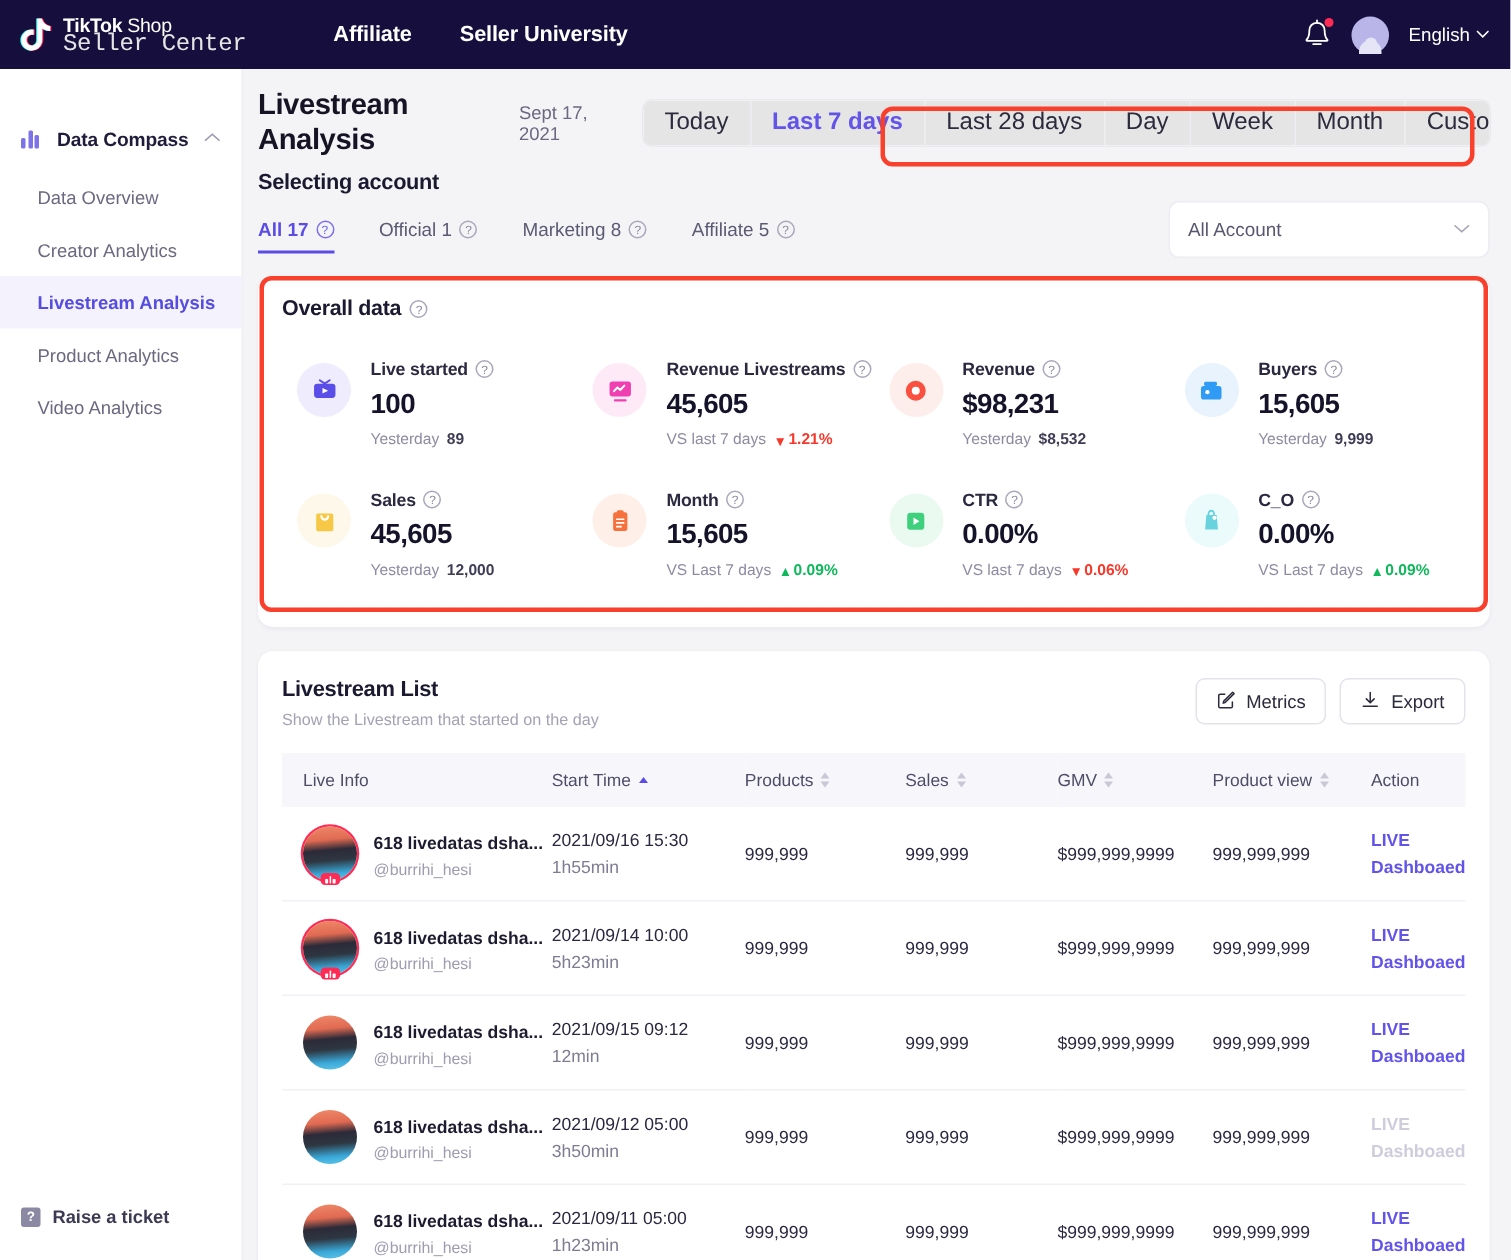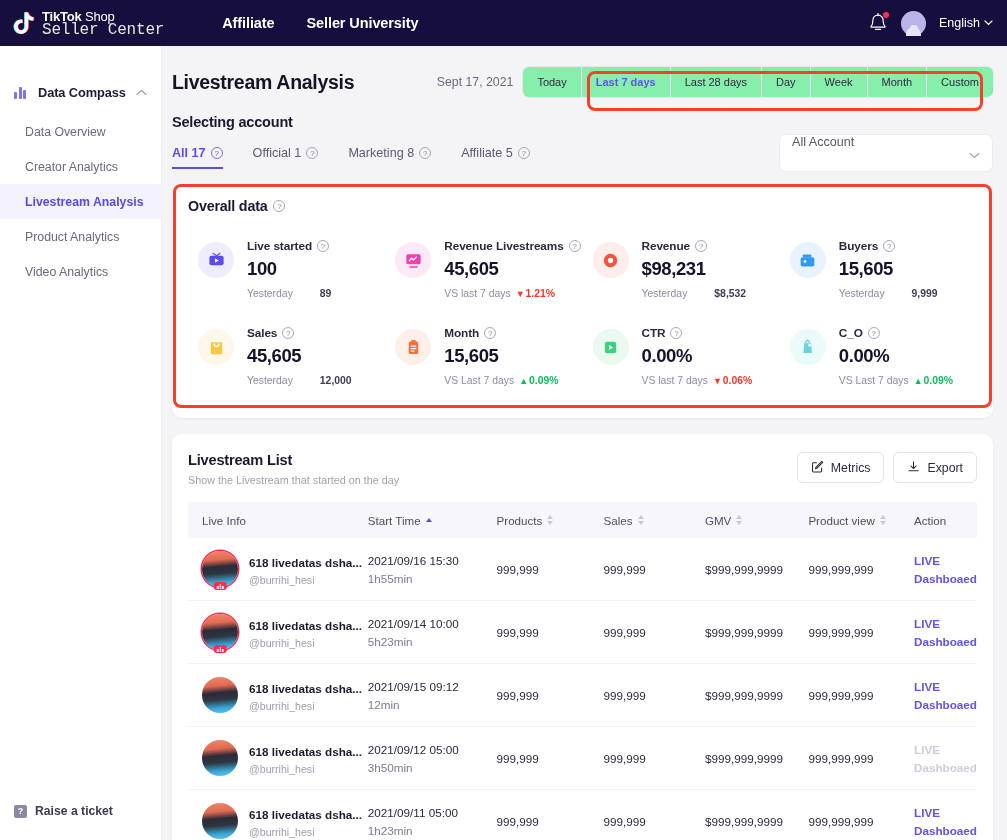--- a/index.html
+++ b/index.html
@@ -89,22 +89,22 @@
   }
   .page-title { font-size: 19.5px; font-weight: 700; color: #161424; letter-spacing: -0.3px; }
   .head-right { margin-left: auto; display: flex; align-items: center; gap: 10px; position: relative; }
   .date-label { font-size: 12.3px; color: #6b6880; }
   .seg {
     display: flex; background: #fff; border-radius: 6px; overflow: hidden;
     box-shadow: 0 0 0 1px #e8e8ef;
   }
   .seg-btn {
     padding: 0 14px; height: 30px; display: flex; align-items: center;
-    font-size: 11px; color: #2c2a3d; cursor: pointer; border-right: 1px solid #ededf3;
-    white-space: nowrap; background: #86efac;
+    font-size: 16px; color: #2c2a3d; cursor: pointer; border-right: 1px solid #ededf3;
+    white-space: nowrap; background: #e5e5e5;
   }
   .seg-btn:last-child { border-right: none; }
   .seg-btn.active { color: #6254e8; font-weight: 700; }
   .hl-box {
     position: absolute; border: 3px solid #f8402c; border-radius: 8px;
     pointer-events: none;
   }
   .hl-dates { right: 10px; top: 4px; width: 396px; height: 40px; }
 
   
@@ -118,22 +118,22 @@
   }
   .tab.active { color: #5a4ce5; font-weight: 700; border-bottom-color: #5a4ce5; }
   .qmark {
     width: 12px; height: 12px; border-radius: 50%; border: 1px solid #a9a7ba;
     color: #8a88a0; font-size: 8px; display: flex; align-items: center;
     justify-content: center; flex: none; font-weight: 400;
   }
   .tab.active .qmark { border-color: #7c70ea; color: #6a5ee7; }
   .acct-select {
     margin-left: auto; width: 214px; height: 38px; background: #fff; border-radius: 7px;
-    border: 1px solid #ececf2; display: flex; padding: 0 12px;
-    font-size: 12.6px; color: #585670; cursor: pointer; margin-top: -12px; flex-direction: column;
+    border: 1px solid #ececf2; display: flex; align-items: center; padding: 0 12px;
+    font-size: 12.6px; color: #585670; cursor: pointer; margin-top: -12px;
   }
   .acct-select .chev { margin-left: auto; color: #a4a2b6; font-size: 11px; }
 
   
   .overall-wrap { padding: 12px 14px 0 10px; position: relative; }
   .overall {
     background: #fff; border-radius: 10px; padding: 14px 16px 16px 16px;
     box-shadow: 0 1px 3px rgba(30,25,70,0.05);
   }
   .hl-overall {
@@ -148,21 +148,21 @@
   .metric { display: flex; gap: 13px; align-items: flex-start; padding: 10px 0 16px 10px; }
   .m-icon {
     width: 36px; height: 36px; border-radius: 50%; flex: none;
     display: flex; align-items: center; justify-content: center; margin-top: 4px;
   }
   .m-body { padding-top: 1px; }
   .m-label-row { display: flex; align-items: center; gap: 5px; }
   .m-label { font-size: 11.8px; font-weight: 700; color: #2b293f; letter-spacing: -0.1px; white-space: nowrap; }
   .m-value { font-size: 18.5px; font-weight: 700; color: #15132a; margin-top: 5px; letter-spacing: -0.4px; }
   .m-sub { font-size: 10.4px; color: #8d8ba1; margin-top: 8px; display: flex; align-items: center; gap: 5px; white-space: nowrap; }
-  .m-sub b { color: #3f3d55; font-weight: 700; margin-left: 22px; }
+  .m-sub b { color: #3f3d55; font-weight: 700; }
   .delta { font-weight: 700; display: flex; align-items: center; gap: 1px; }
   .delta.down { color: #f6372a; }
   .delta.up { color: #0fb85b; }
   .arrow { font-size: 9px; }
 
   
   .list-wrap { padding: 16px 14px 0 10px; }
   .list-card {
     background: #fff; border-radius: 10px; padding: 18px 16px 0 16px;
     box-shadow: 0 1px 3px rgba(30,25,70,0.05); min-height: 380px;

